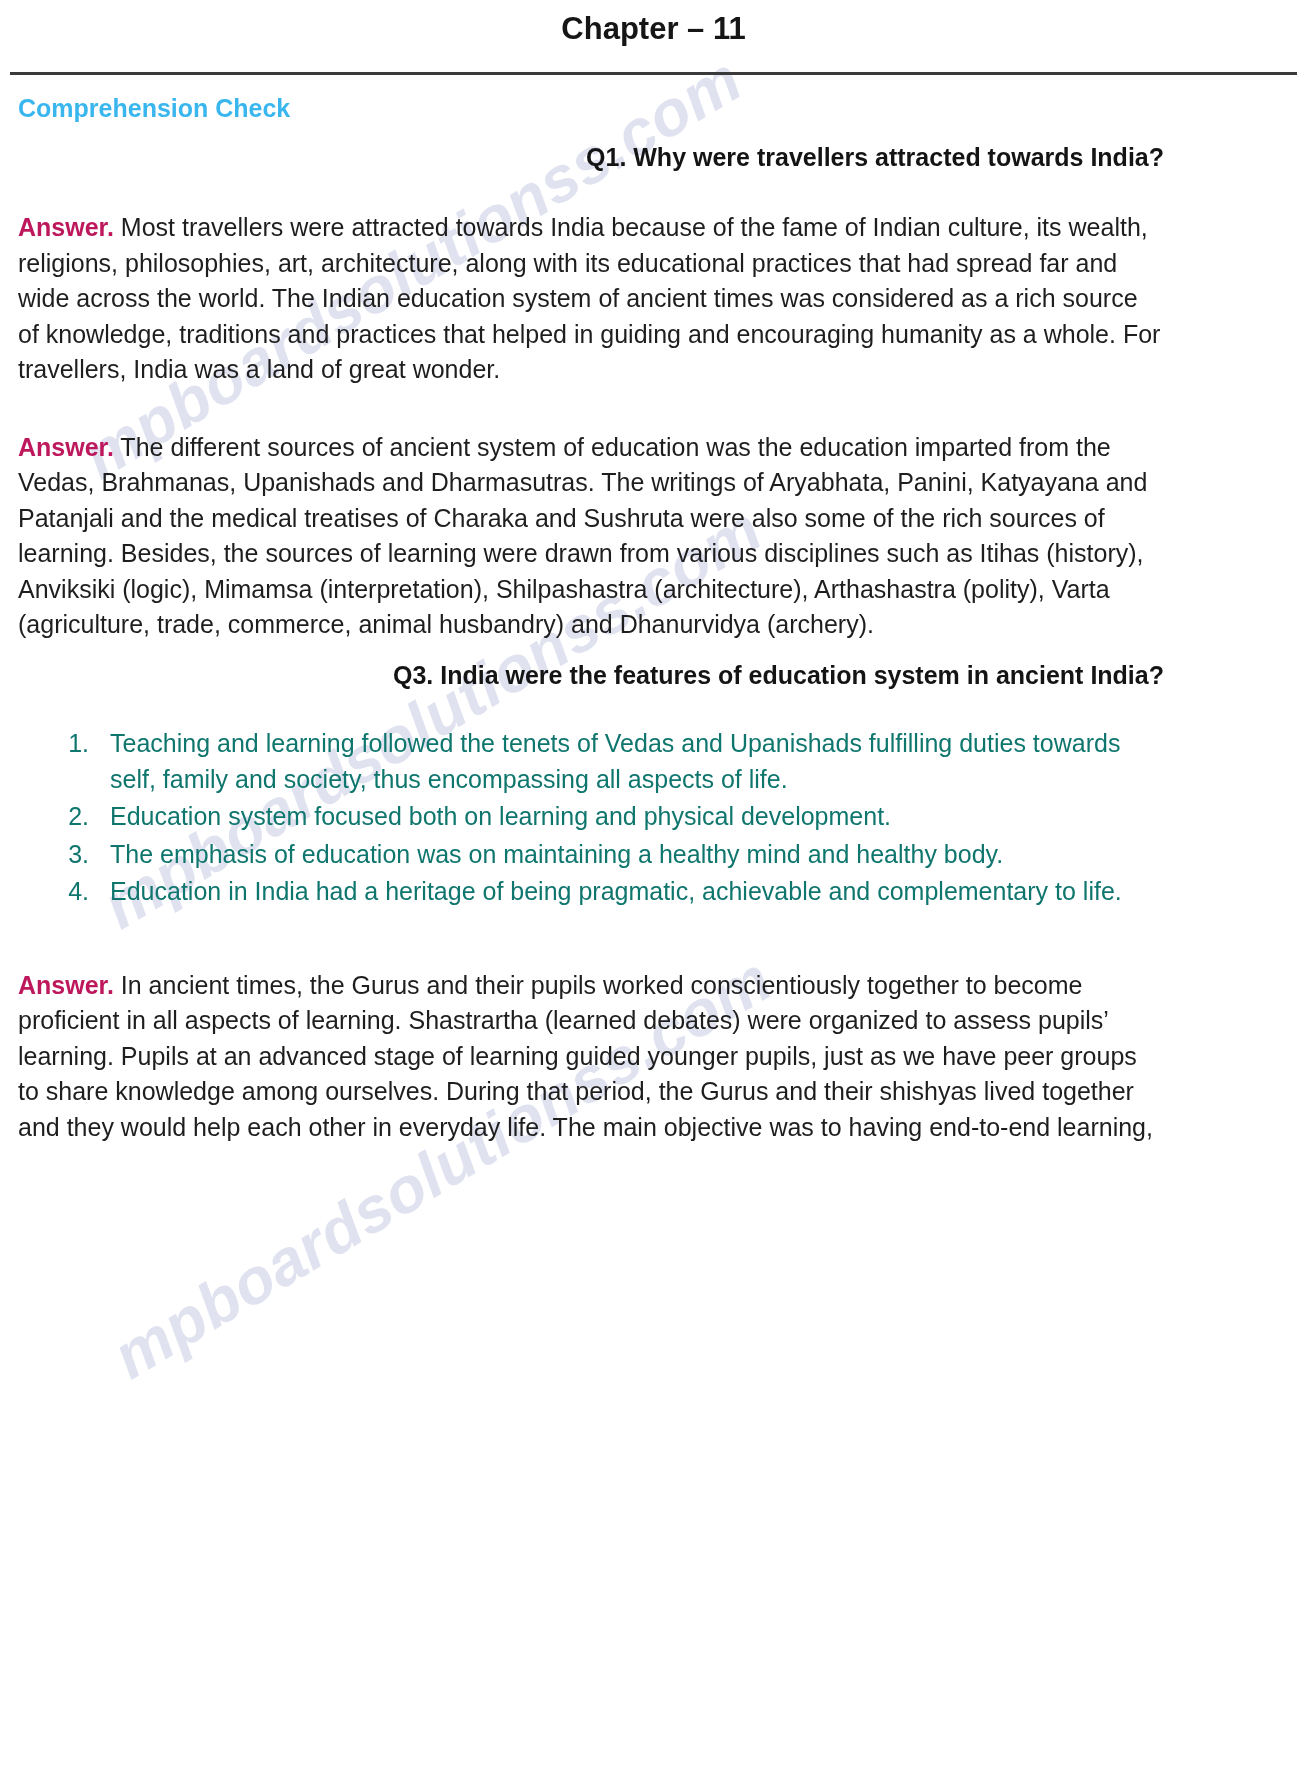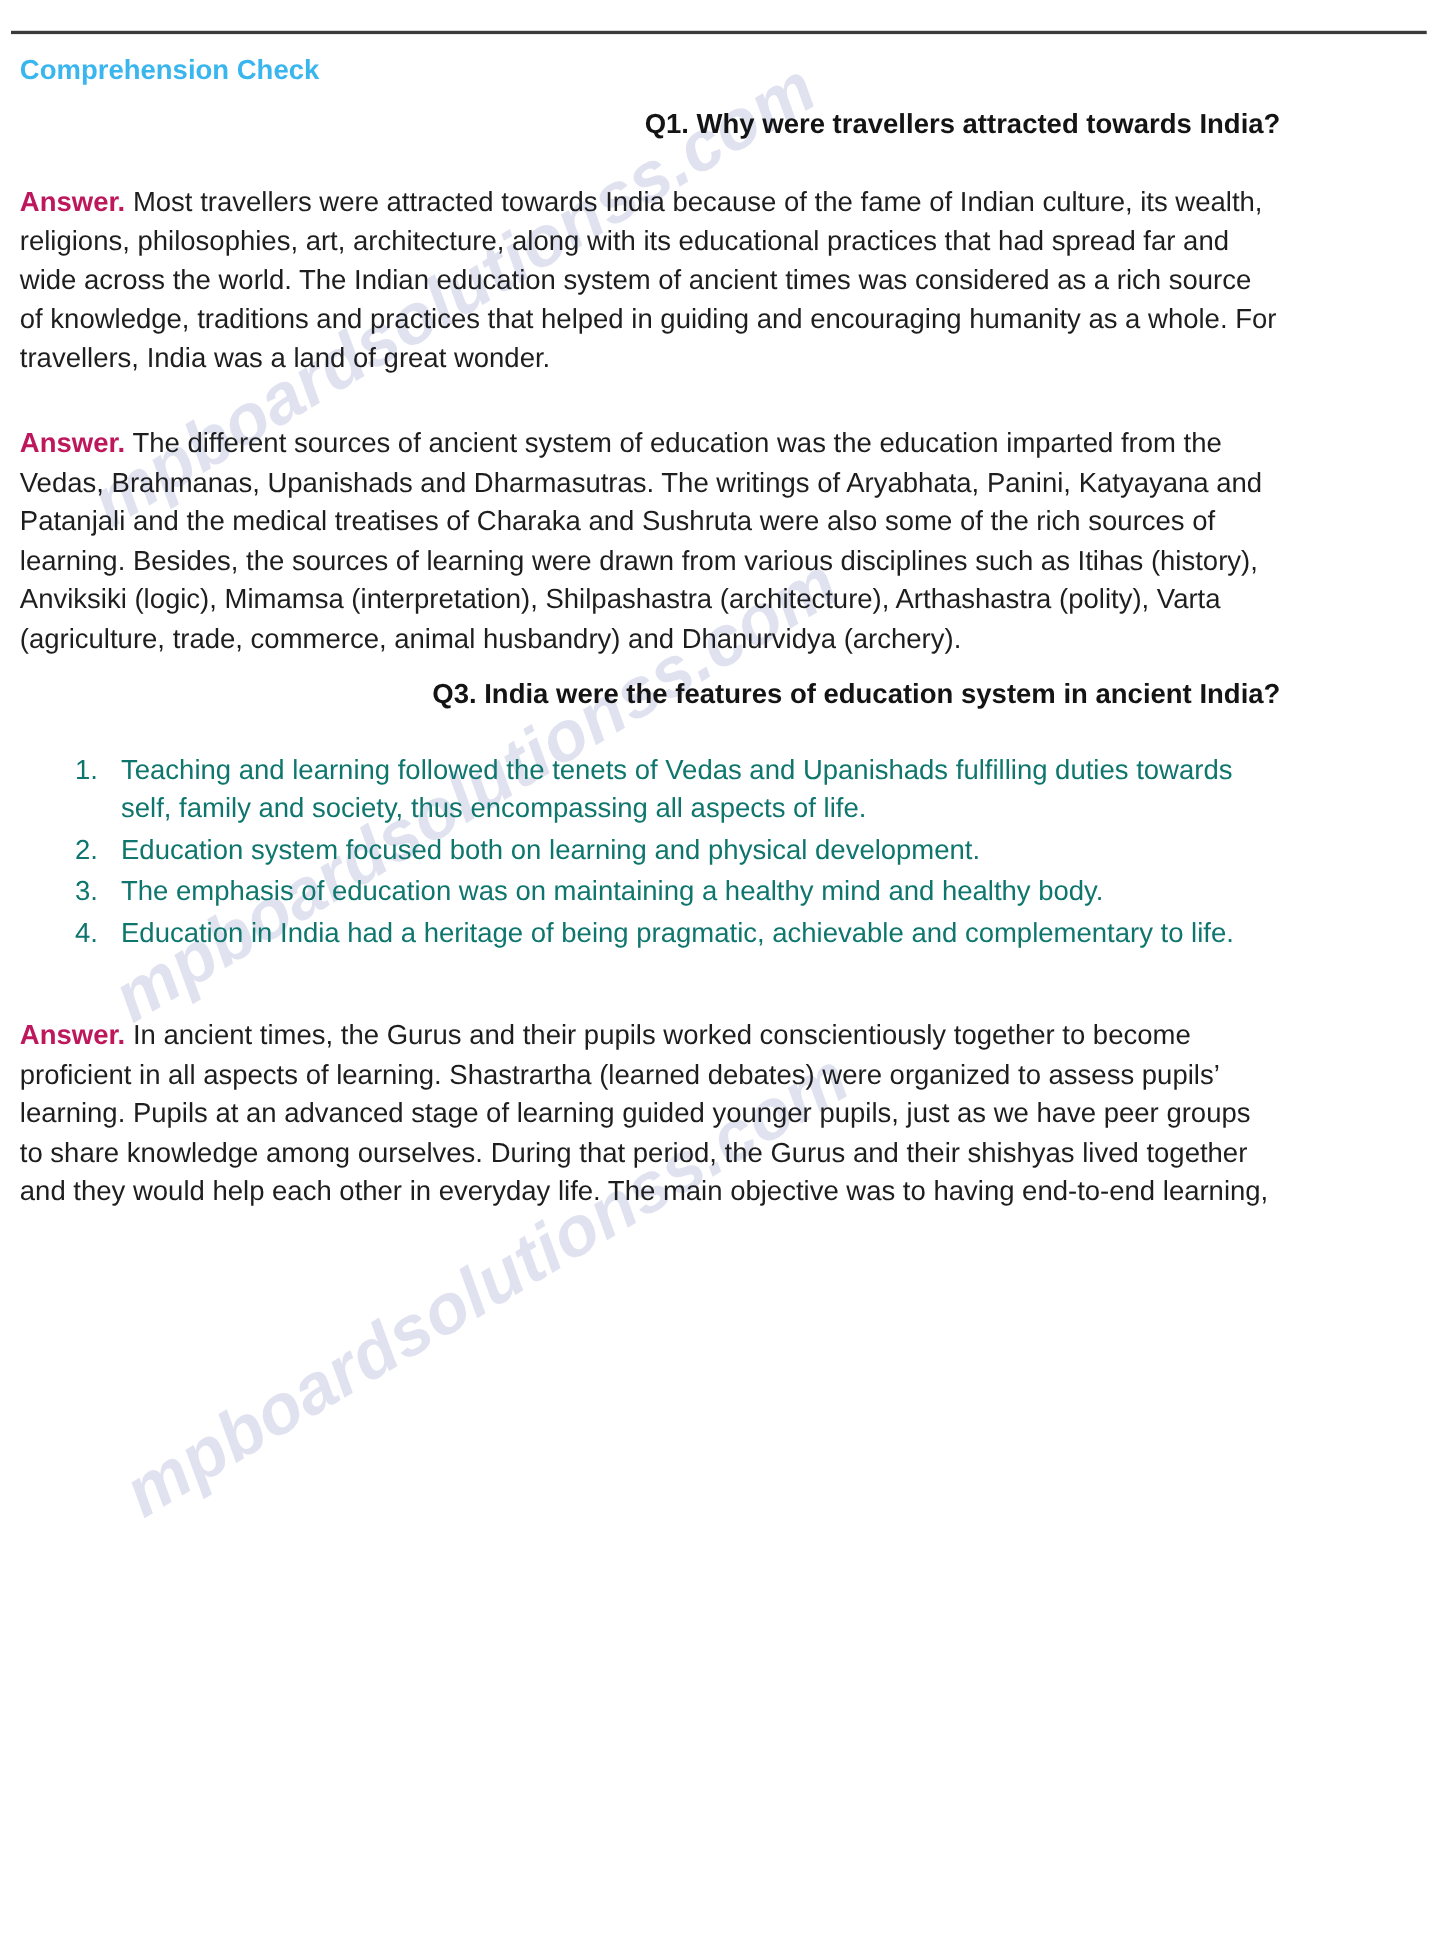--- a/index.html
+++ b/index.html
@@ -127,20 +127,21 @@
 
 <div class="watermark-layer">
   <div class="wm wm-1">mpboardsolutionss.com</div>
   <div class="wm wm-2">mpboardsolutionss.com</div>
   <div class="wm wm-3">mpboardsolutionss.com</div>
 </div>
 
 <div class="page">
 
   <header class="doc-header">
+    <h1 class="chapter-title">Chapter – 11</h1>
     <hr class="header-rule">
   </header>
 
   <main class="content">
 
     <h3 class="section-heading">Comprehension Check</h3>
 
     <p class="question">Q1. Why were travellers attracted towards India?</p>
     <div class="gap-md"></div>
     <p class="answer">

